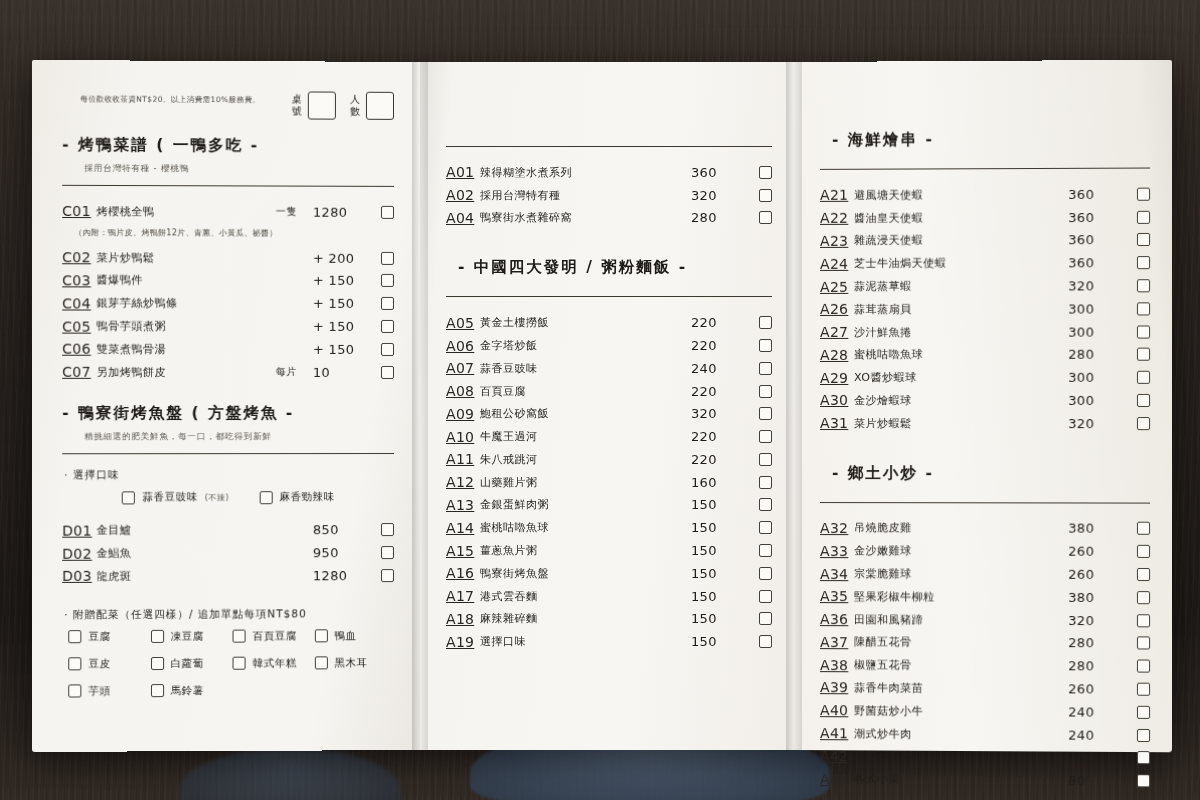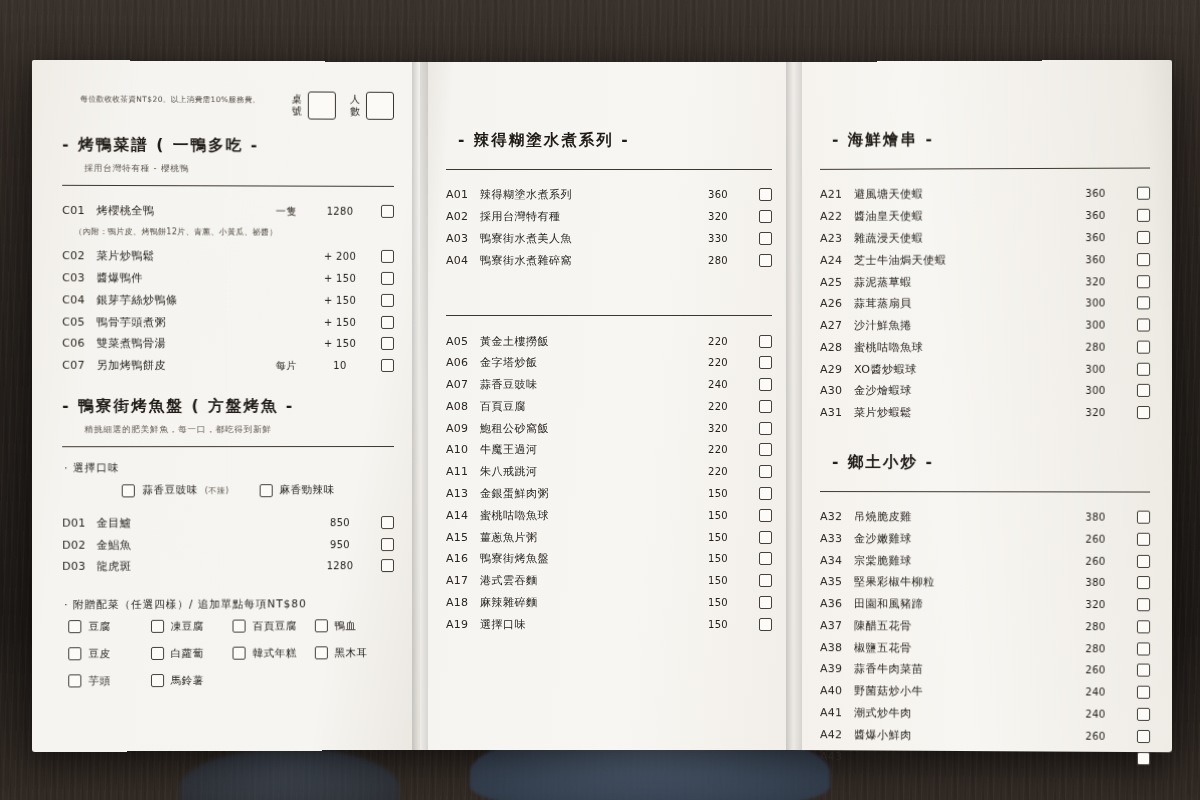--- a/index.html
+++ b/index.html
@@ -166,42 +166,43 @@
   .row {
     display: flex;
     align-items: center;
     font-size: 11px;
     color: #201d19;
     padding: 3.4px 0;
     letter-spacing: 0.5px;
   }
   .row .code {
     width: 34px;
-    font-size: 11px;
+    font-size: 14px;
     color: #2a2622;
     flex: none;
     letter-spacing: 0.3px;
+    text-decoration: underline;
   }
   .row .name {
     flex: 1 1 auto;
     white-space: nowrap;
     overflow: hidden;
   }
   .row .extra {
     flex: none;
     font-size: 10px;
     color: #2a2622;
     padding-right: 16px;
     letter-spacing: 0.5px;
   }
   .row .price {
     flex: none;
     width: 54px;
-    text-align: center;
-    font-size: 10px;
+    text-align: left;
+    font-size: 13px;
     letter-spacing: 0.3px;
   }
   .cb {
     width: 11px;
     height: 11px;
     border: 1px solid #46403a;
     border-radius: 2px;
     margin-left: 14px;
     flex: none;
     background: #fcfbf8;
@@ -432,52 +433,46 @@
       <div class="side-item">
         <span class="cb"></span>
         <span>馬鈴薯</span>
       </div>
     </div>
   </div>
 
   <div class="page page-mid">
     <div style="height:38px"></div>
 
-    <div class="sec-title center">- 辣得糊塗水煮系列 -</div>
     <div class="rule" style="margin-top:18px"></div>
 
     <div class="rows">
       <div class="row">
         <span class="code">A01</span>
         <span class="name">辣得糊塗水煮系列</span>
         <span class="price">360</span>
         <span class="cb"></span>
       </div>
       <div class="row">
         <span class="code">A02</span>
         <span class="name">採用台灣特有種</span>
         <span class="price">320</span>
         <span class="cb"></span>
       </div>
       <div class="row">
-        <span class="code">A03</span>
-        <span class="name">鴨寮街水煮美人魚</span>
-        <span class="price">330</span>
-        <span class="cb"></span>
-      </div>
-      <div class="row">
         <span class="code">A04</span>
         <span class="name">鴨寮街水煮雜碎窩</span>
         <span class="price">280</span>
         <span class="cb"></span>
       </div>
     </div>
 
     <div class="block-gap-lg"></div>
 
+    <div class="sec-title center">- 中國四大發明 / 粥粉麵飯 -</div>
     <div class="rule" style="margin-top:18px"></div>
 
     <div class="rows">
       <div class="row">
         <span class="code">A05</span>
         <span class="name">黃金土樓撈飯</span>
         <span class="price">220</span>
         <span class="cb"></span>
       </div>
       <div class="row">
@@ -510,20 +505,26 @@
         <span class="price">220</span>
         <span class="cb"></span>
       </div>
       <div class="row">
         <span class="code">A11</span>
         <span class="name">朱八戒跳河</span>
         <span class="price">220</span>
         <span class="cb"></span>
       </div>
       <div class="row">
+        <span class="code">A12</span>
+        <span class="name">山藥雞片粥</span>
+        <span class="price">160</span>
+        <span class="cb"></span>
+      </div>
+      <div class="row">
         <span class="code">A13</span>
         <span class="name">金銀蛋鮮肉粥</span>
         <span class="price">150</span>
         <span class="cb"></span>
       </div>
       <div class="row">
         <span class="code">A14</span>
         <span class="name">蜜桃咕嚕魚球</span>
         <span class="price">150</span>
         <span class="cb"></span>

